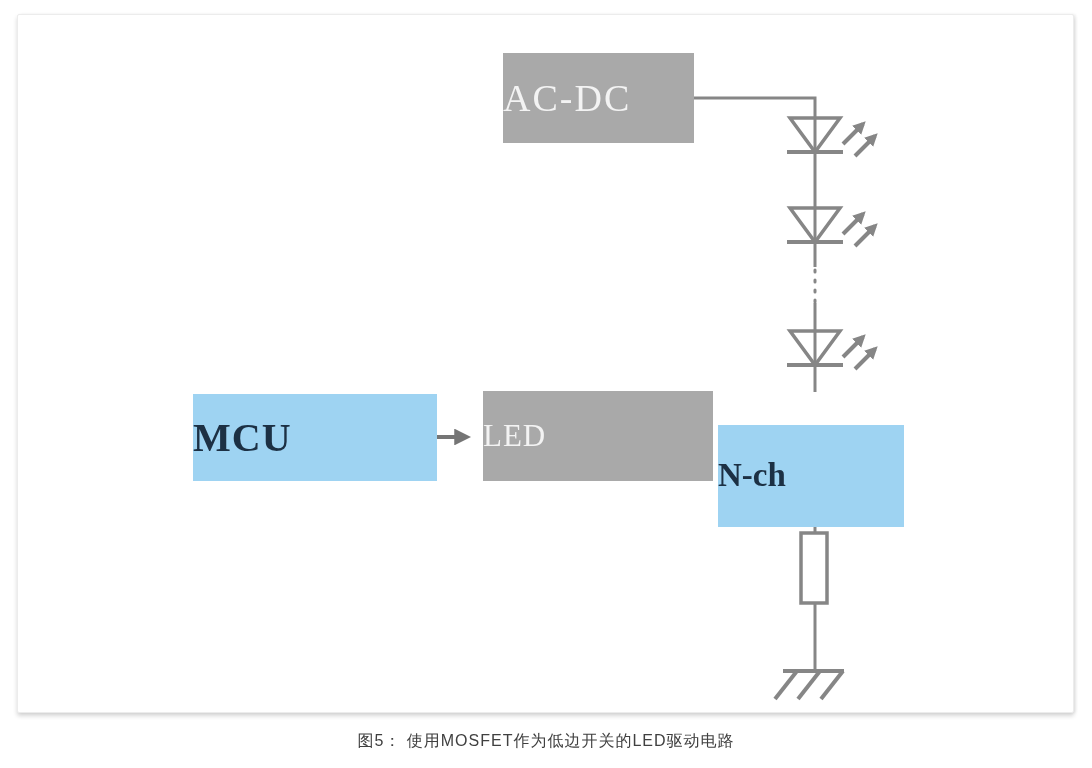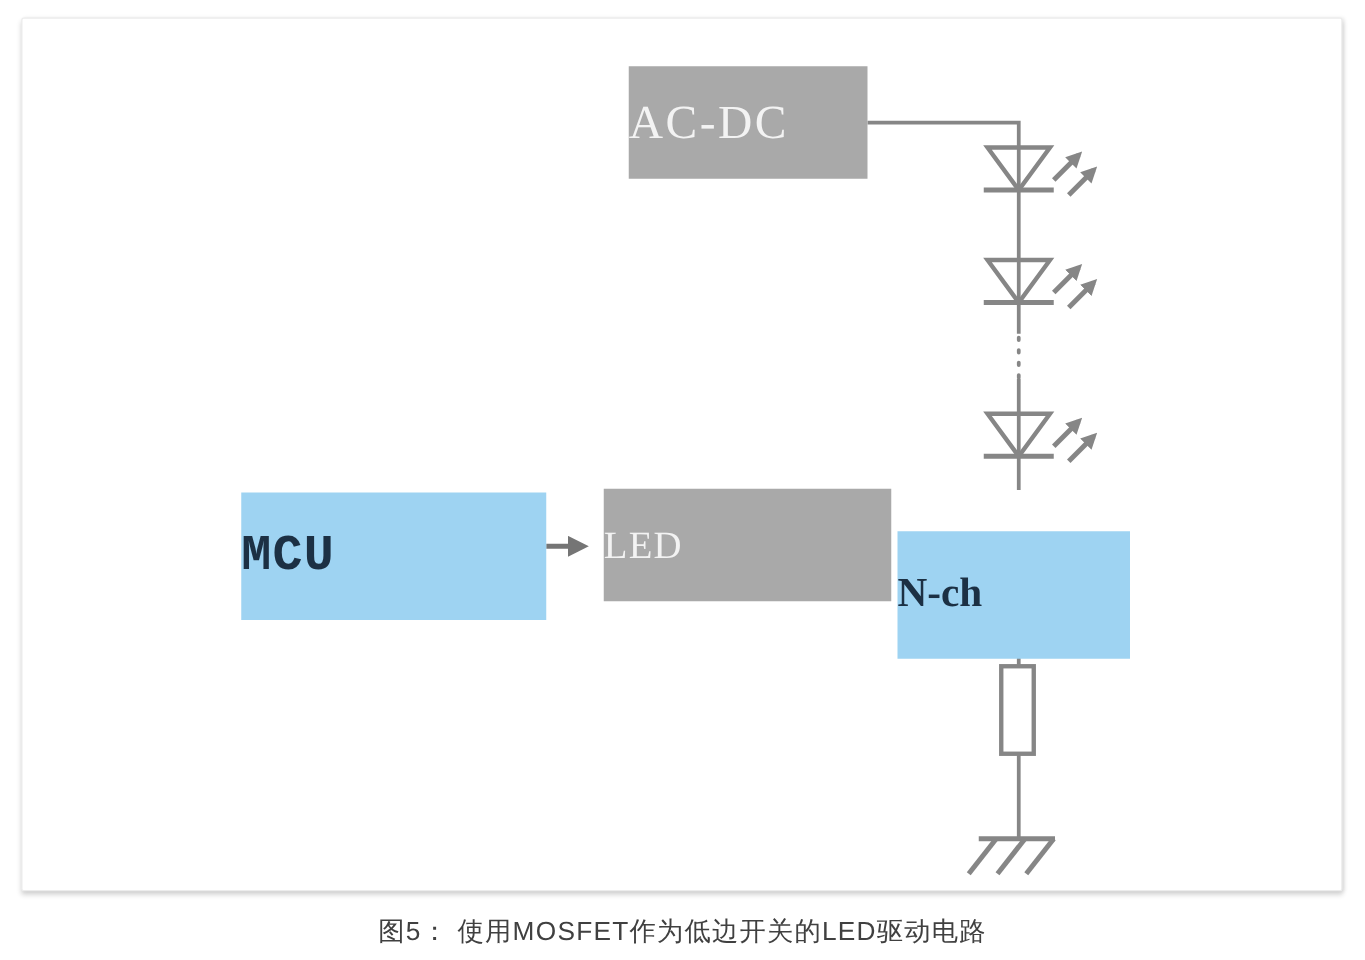--- a/index.html
+++ b/index.html
@@ -40,30 +40,30 @@
     background: var(--block-gray, #a9a9a9);
     color: var(--gray-block-text, #f3f3f3);
     font-weight: 400;
   }
   .block.blue {
     background: var(--block-blue, #9ed3f2);
     color: var(--blue-block-text, #1c3044);
     font-weight: 700;
   }
   .block-acdc   { left: 503px; top: 53px;  width: 191px; height: 90px; font-size: 38px; letter-spacing: 2px; }
-  .block-mcu    { left: 193px; top: 394px; width: 244px; height: 102px; font-size: 40px; letter-spacing: 1px; font-family: Liberation Mono, monospace; }
+  .block-mcu    { left: 193px; top: 394px; width: 244px; height: 87px; font-size: 40px; letter-spacing: 1px; }
   .block-driver { left: 483px; top: 391px; width: 230px; height: 90px; font-size: 31px; line-height: 1.32; letter-spacing: 1px; }
   .block-mosfet { left: 718px; top: 392px; width: 186px; height: 102px; font-size: 33px; line-height: 1.26; margin-top: 33px; }
   .caption {
     position: absolute;
     left: 0; top: 731px;
     width: 100%;
     text-align: center;
     font-family: "Liberation Sans", sans-serif;
-    font-size: 21px;
+    font-size: 16px;
     letter-spacing: 1px;
     color: var(--caption-text, #404040);
     z-index: 3;
   }
   
   .wire   { stroke: var(--wire, #868686); stroke-width: 3;   fill: none; }
   .dotted { stroke-dasharray: 2 8; stroke-linecap: round; }
   .sym    { stroke: var(--wire, #868686); stroke-width: 3.5; fill: none; }
   .bar    { stroke: var(--wire, #868686); stroke-width: 4;   fill: none; }
   .emit   { stroke: var(--wire, #7e7e7e); stroke-width: 4;   fill: none; }

